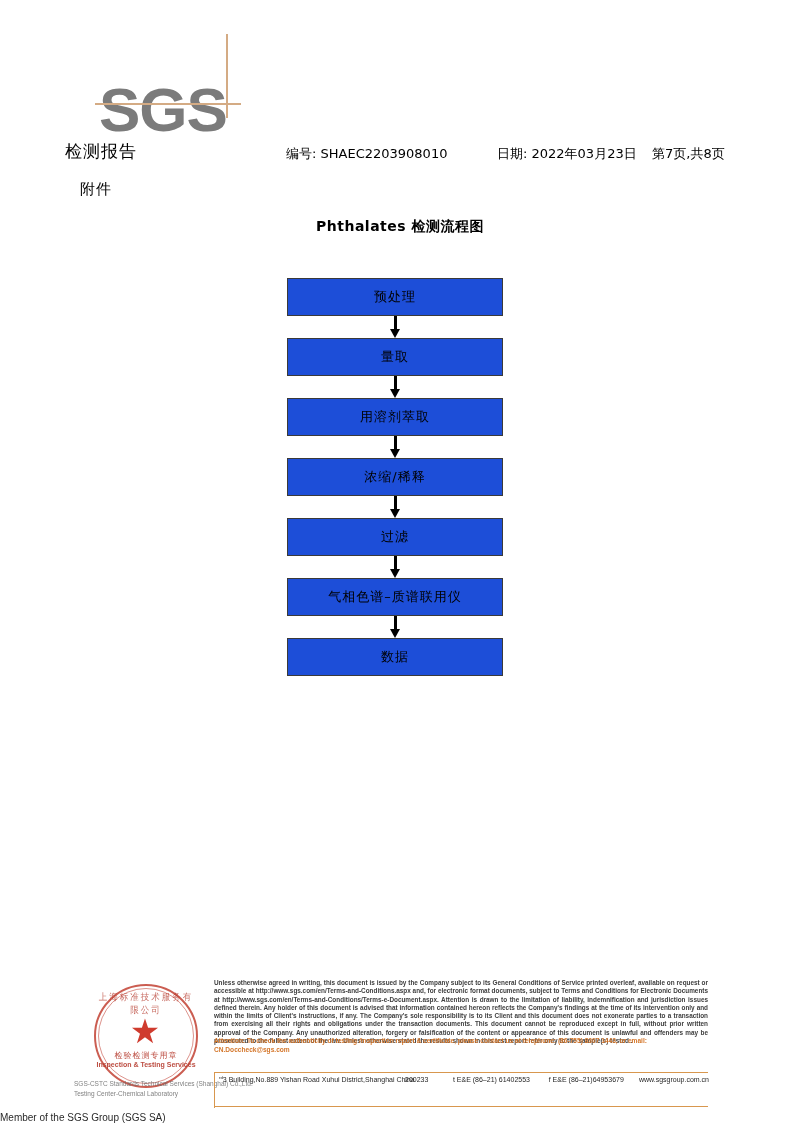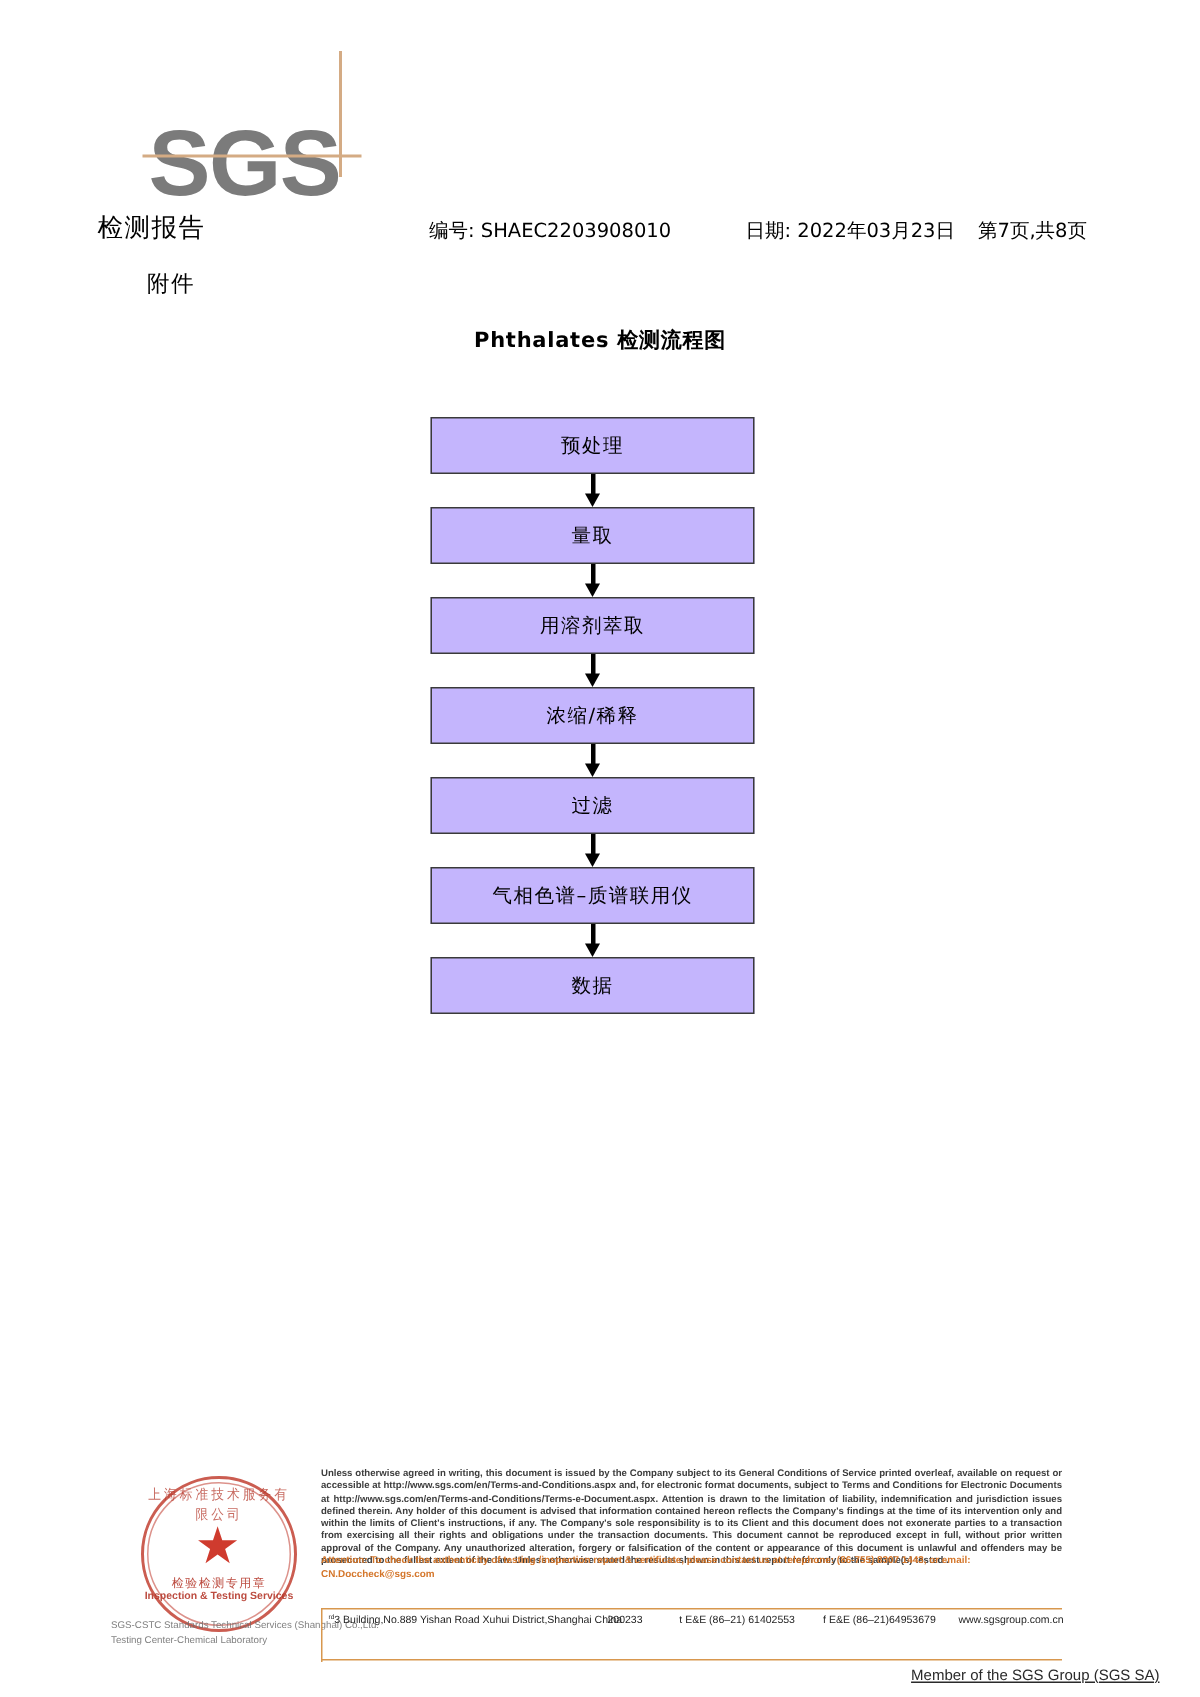--- a/index.html
+++ b/index.html
@@ -63,21 +63,21 @@
     position: absolute;
     left: 65px;
     top: 0px;
     font-size: 17px;
     font-weight: normal;
     font-family: "DejaVu Sans", "Liberation Sans", sans-serif;
     letter-spacing: 1px;
   }
   .hdr-attachment {
     position: absolute;
-    left: 65px;
+    left: 47px;
     top: 40px;
     font-size: 15px;
     font-family: Liberation Sans, sans-serif;
     letter-spacing: 1px;
     padding-left: 33px;
   }
   .hdr-no {
     position: absolute;
     left: 286px;
     top: 5px;
@@ -117,21 +117,21 @@
   #flowchart {
     position: absolute;
     left: 287px;
     top: 278px;
     width: 216px;
   }
   .flow-node {
     width: 216px;
     height: 38px;
     border: 1px solid #3a3a3a;
-    background: #c4b5fd;
+    background: #1d4ed8;
     display: flex;
     align-items: center;
     justify-content: center;
     font-size: 13px;
     font-family: "DejaVu Sans", "Liberation Sans", sans-serif;
     letter-spacing: 1px;
     color: #000;
   }
   .flow-arrow {
     width: 216px;
@@ -339,25 +339,23 @@
   .addr-c2.cn { font-size: 8px; font-family: "DejaVu Sans", sans-serif; }
   .addr-c3 { width: 104px; white-space: nowrap; }
   .addr-c4 { width: 98px; white-space: nowrap; }
   .addr-c5 { white-space: nowrap; }
 
   #member-line {
     position: absolute;
     left: 0;
     top: 137px;
     width: 773px;
-    text-align: right;
     font-size: 10px;
     font-family: "Liberation Sans", sans-serif;
     color: #2a2a2a;
-    text-decoration: underline;
   }
 </style>
 </head>
 <body>
 
 <div id="logo-area">
   <div id="sgs-wordmark">SGS</div>
   <div id="logo-vline"></div>
   <div id="logo-hline"></div>
 </div>

